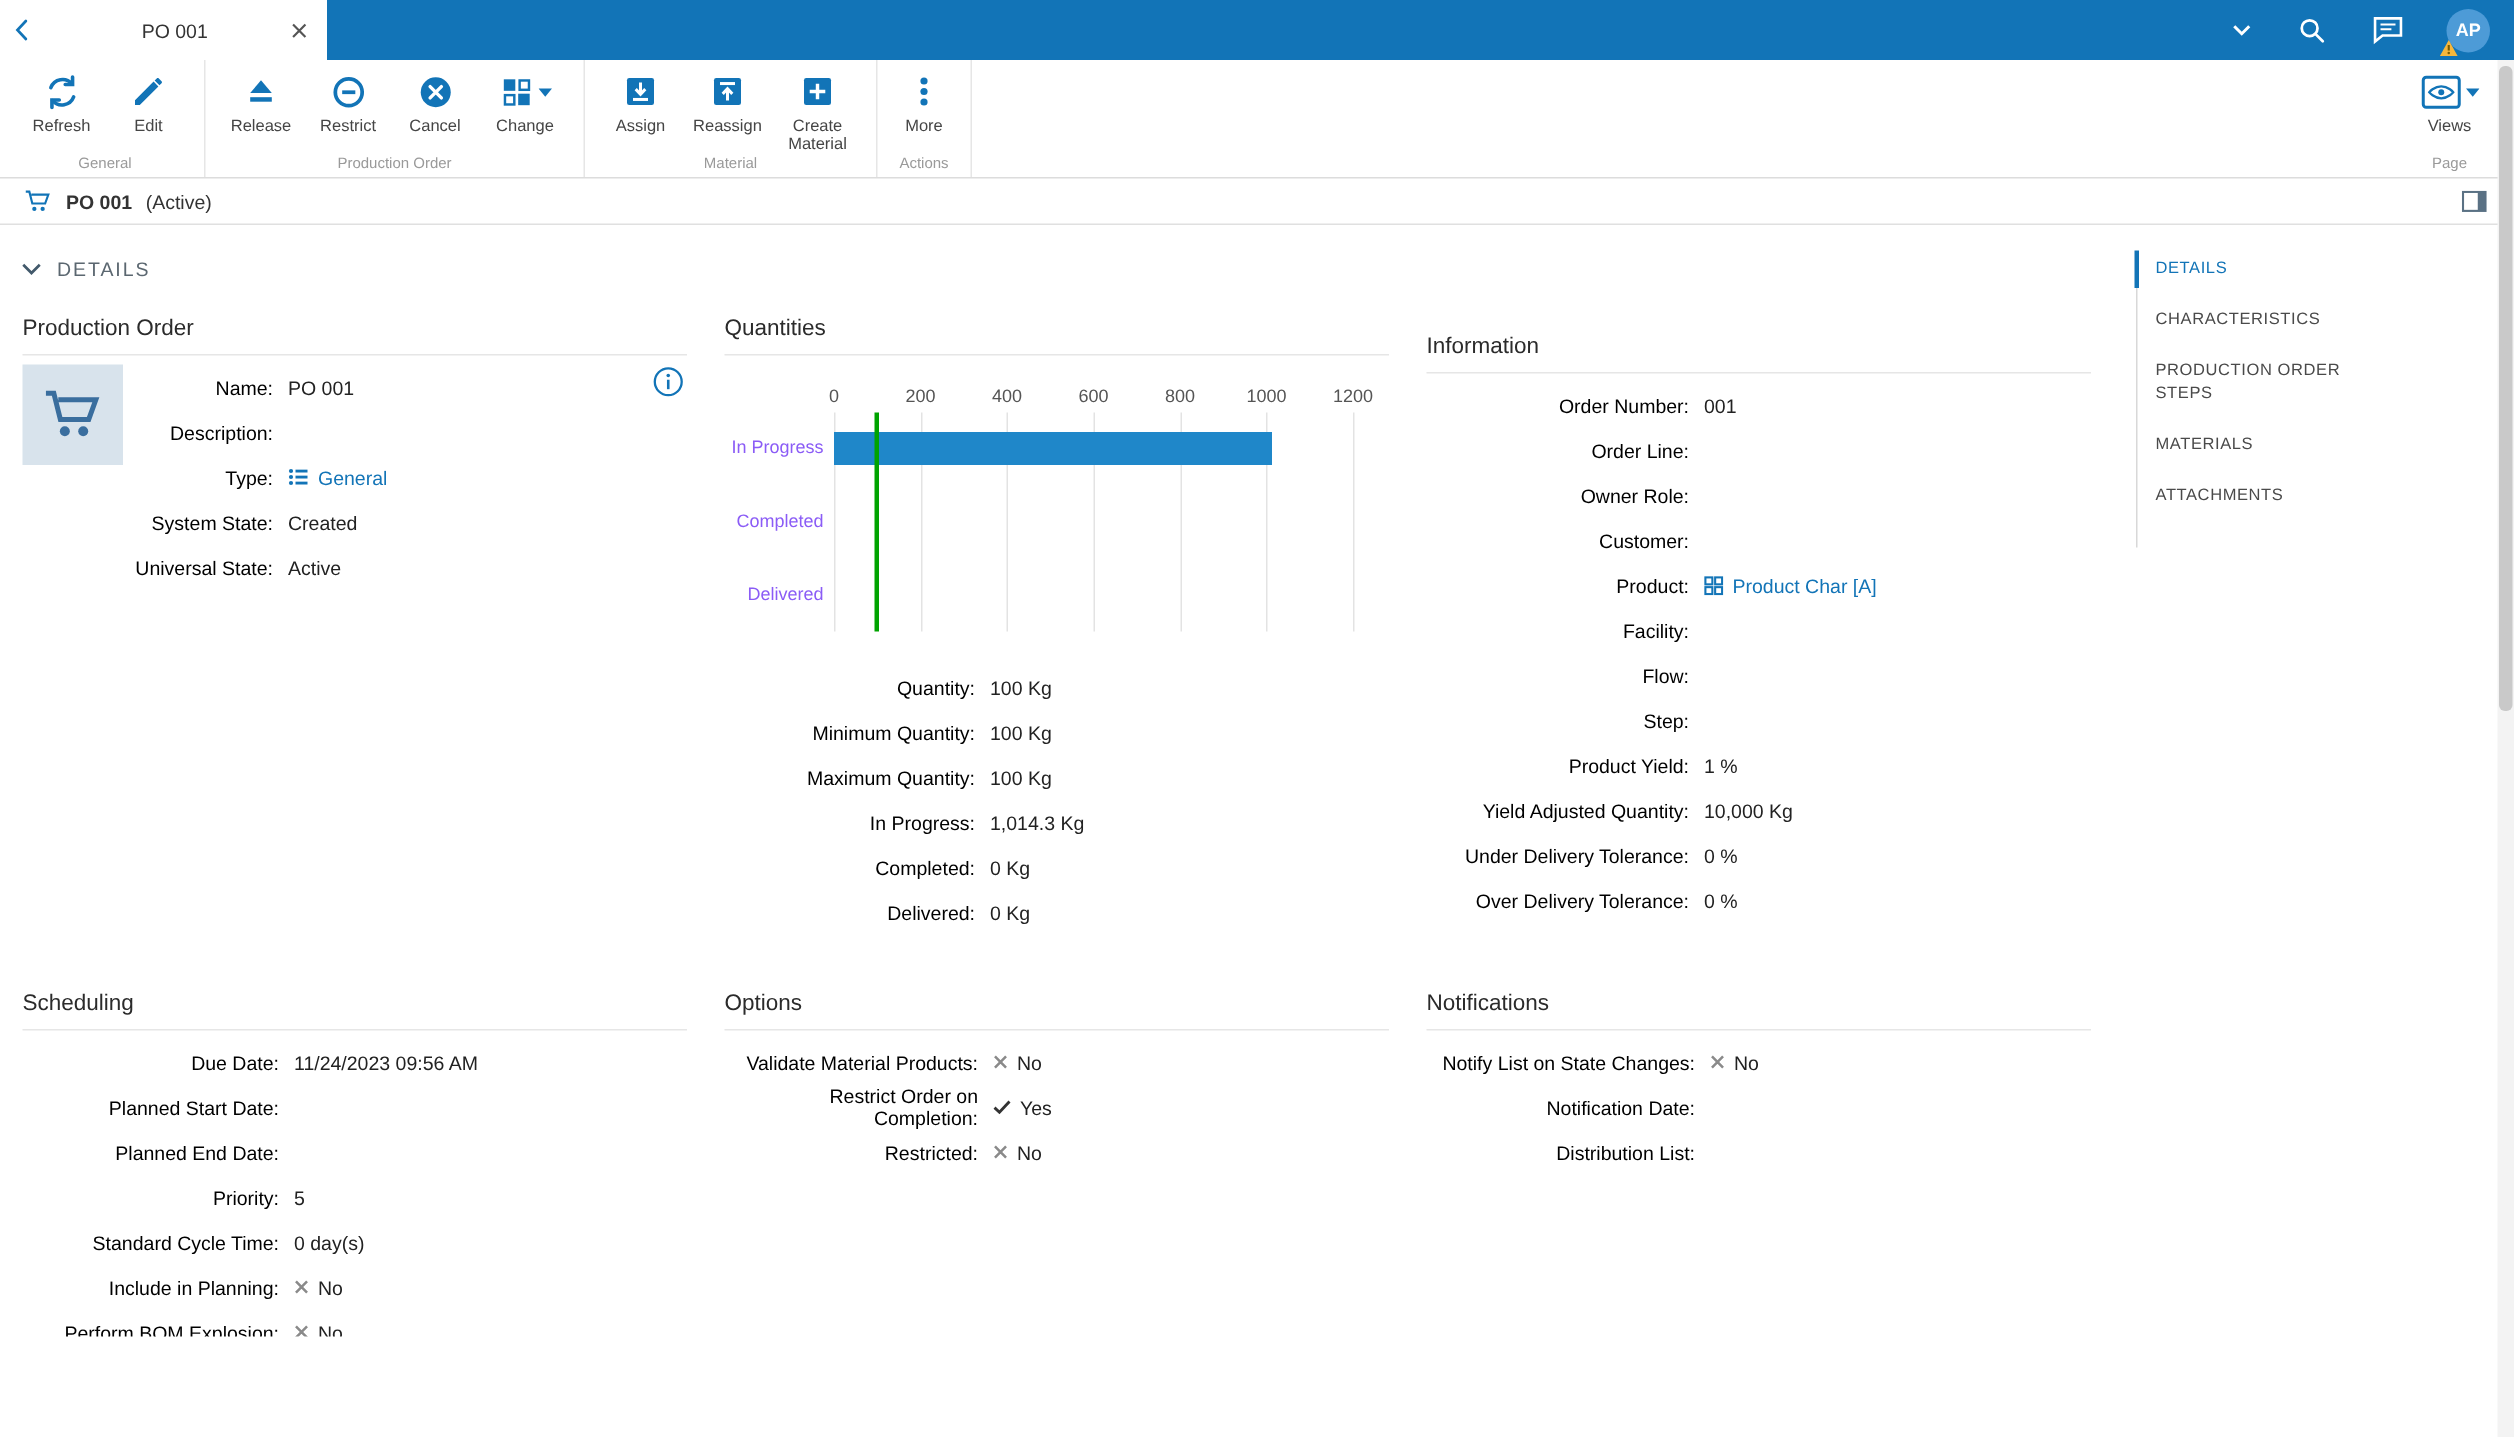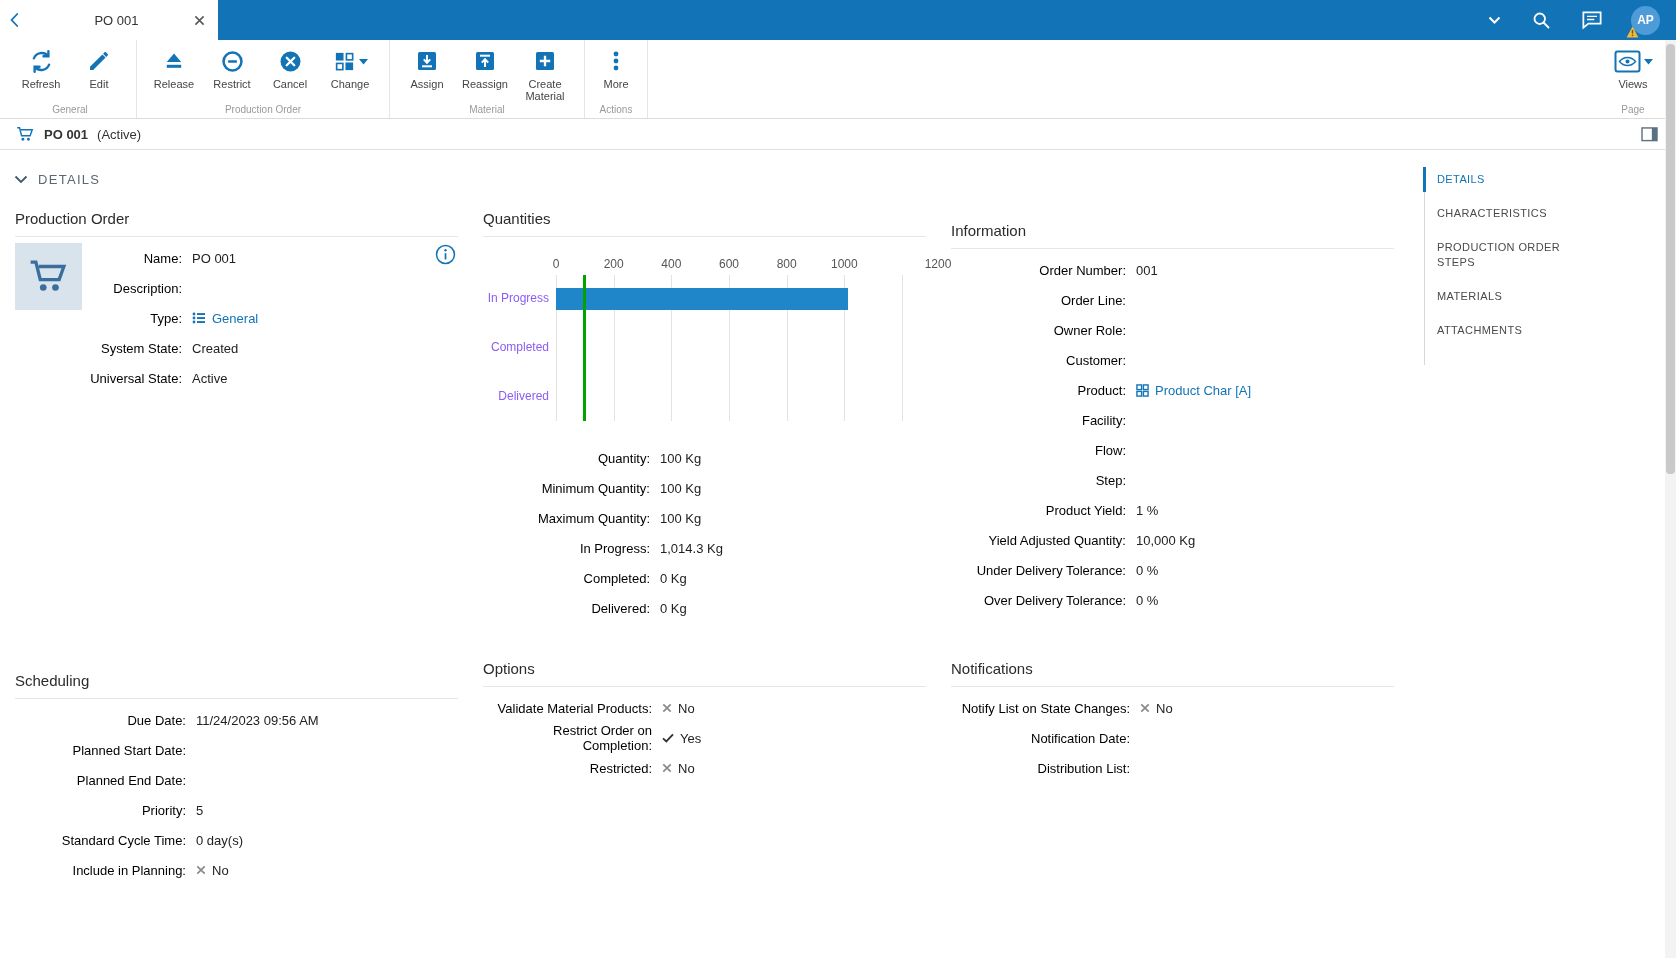--- a/index.html
+++ b/index.html
@@ -359,21 +359,21 @@
           <div class="tick-label" style="left: 130.667px;">200</div>
           <div class="gridline" style="left: 130.667px; top: 32px; height: 146px;"></div>
           <div class="tick-label" style="left: 188.333px;">400</div>
           <div class="gridline" style="left: 188.333px; top: 32px; height: 146px;"></div>
           <div class="tick-label" style="left: 246px;">600</div>
           <div class="gridline" style="left: 246px; top: 32px; height: 146px;"></div>
           <div class="tick-label" style="left: 303.667px;">800</div>
           <div class="gridline" style="left: 303.667px; top: 32px; height: 146px;"></div>
           <div class="tick-label" style="left: 361.333px;">1000</div>
           <div class="gridline" style="left: 361.333px; top: 32px; height: 146px;"></div>
-          <div class="tick-label" style="left: 419px; margin-left: 36px;">1200</div>
+          <div class="tick-label" style="left: 419px;">1200</div>
           <div class="gridline" style="left: 419px; top: 32px; height: 146px;"></div>
           <div class="cat-label" style="top: 48.3333px;">In Progress</div>
           <div class="bar" style="left: 73px; top: 45.3333px; width: 292.457px; background: rgb(31, 135, 201);"></div>
           <div class="cat-label" style="top: 97px;">Completed</div>
           <div class="cat-label" style="top: 145.667px;">Delivered</div>
           <div class="target-line" style="left: 100.333px; top: 32px; height: 146px; background: rgb(0, 163, 0);"></div>
         </div>
       <div class="fields qty-fields">
 
           <div class="row">
@@ -474,21 +474,21 @@
             <span class="val">0 %</span>
           </div>
 
           <div class="row">
             <span class="lbl">Over Delivery Tolerance:</span>
             <span class="val">0 %</span>
           </div>
         </div>
     </section>
 
-    <section class="panel" style="left:15px; top:522px; --lblw:181px;">
+    <section class="panel" style="left:15px; top:510px; --lblw:181px;">
       <h3>Scheduling</h3>
       <div class="fields">
 
           <div class="row">
             <span class="lbl">Due Date:</span>
             <span class="val">11/24/2023 09:56 AM</span>
           </div>
 
           <div class="row">
             <span class="lbl">Planned Start Date:</span>

